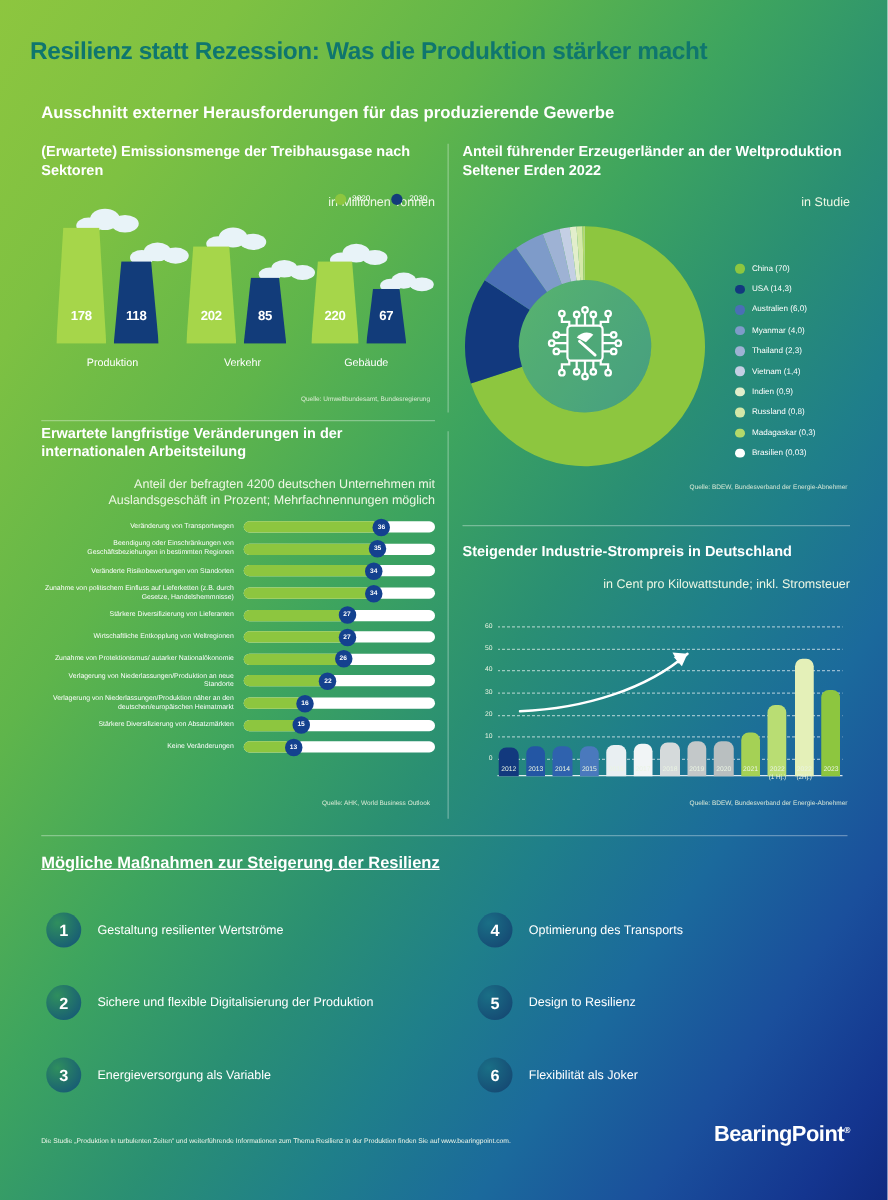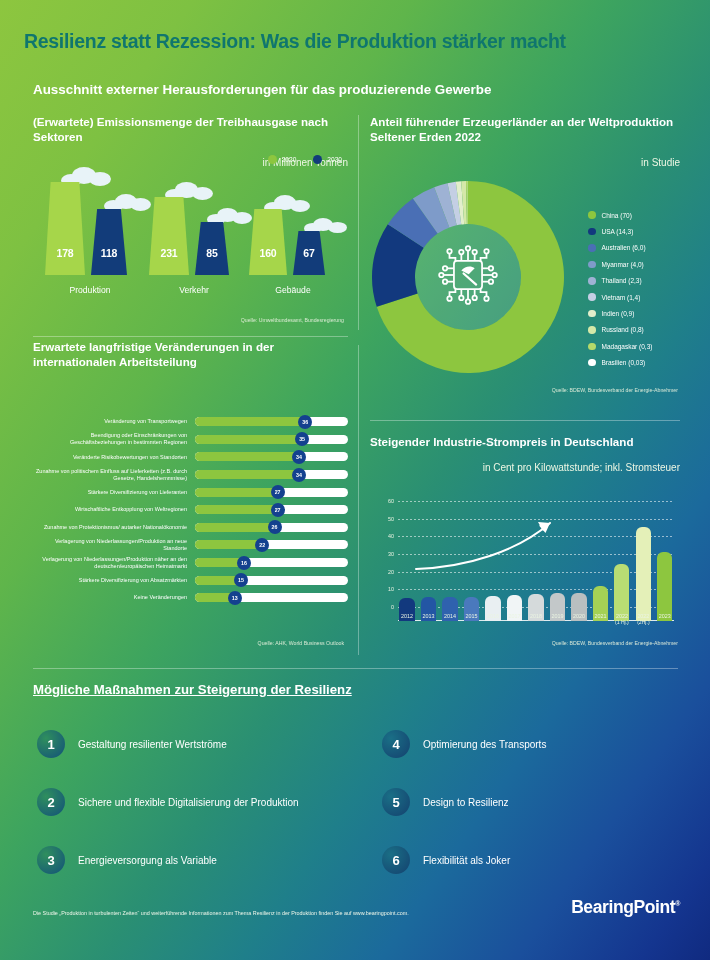--- a/index.html
+++ b/index.html
@@ -194,21 +194,21 @@
       </div>
 
       <div class="grp" style="left:104px; width:98px; height:98px;">
         <div class="tower-wrap" style="left:4px; width:40px; height:78px;">
           <div class="smoke" style="left:14px; top:-16px; width:54px; height:21px;">
             <span style="left:2px;  top:8px;  width:19px; height:12px;"></span>
             <span style="left:12px; top:1px;  width:23px; height:16px;"></span>
             <span style="left:29px; top:6px;  width:21px; height:13px;"></span>
           </div>
           <div class="tower" style="height:78px; background:#a6d64a;"></div>
-          <div class="tower-val">231</div>
+          <div class="tower-val">202</div>
         </div>
         <div class="tower-wrap" style="left:50px; width:34px; height:53px;">
           <div class="smoke" style="left:11px; top:-15px; width:50px; height:19px;">
             <span style="left:1px;  top:7px;  width:18px; height:11px;"></span>
             <span style="left:11px; top:1px;  width:21px; height:14px;"></span>
             <span style="left:26px; top:5px;  width:20px; height:12px;"></span>
           </div>
           <div class="tower narrow" style="height:53px; background:#123c7a;"></div>
           <div class="tower-val">85</div>
         </div>
@@ -216,21 +216,21 @@
       </div>
 
       <div class="grp" style="left:204px; width:96px; height:98px;">
         <div class="tower-wrap" style="left:4px; width:38px; height:66px;">
           <div class="smoke" style="left:13px; top:-15px; width:52px; height:20px;">
             <span style="left:2px;  top:8px;  width:18px; height:12px;"></span>
             <span style="left:12px; top:1px;  width:22px; height:15px;"></span>
             <span style="left:28px; top:6px;  width:20px; height:12px;"></span>
           </div>
           <div class="tower" style="height:66px; background:#a6d64a;"></div>
-          <div class="tower-val">160</div>
+          <div class="tower-val">220</div>
         </div>
         <div class="tower-wrap" style="left:48px; width:32px; height:44px;">
           <div class="smoke" style="left:10px; top:-14px; width:48px; height:18px;">
             <span style="left:1px;  top:6px;  width:17px; height:11px;"></span>
             <span style="left:10px; top:1px;  width:20px; height:13px;"></span>
             <span style="left:25px; top:5px;  width:19px; height:11px;"></span>
           </div>
           <div class="tower narrow" style="height:44px; background:#123c7a;"></div>
           <div class="tower-val">67</div>
         </div>
@@ -348,20 +348,21 @@
           <span class="dl-dot" style="background:#ffffff"></span>
       <span class="dl-label">Brasilien (0,03)</span>
         </div>
       </div>
 
     <div class="source" style="position:absolute; right:2px; top:272px;">Quelle: BDEW, Bundesverband der Energie-Abnehmer</div>
   </section>
 
   <section id="panel-bars">
     <div class="chart-h1">Erwartete langfristige Veränderungen in der internationalen Arbeitsteilung</div>
+    <div class="chart-h2">Anteil der befragten 4200 deutschen Unternehmen mit Auslandsgeschäft in Prozent; Mehrfachnennungen möglich</div>
     <div class="hbars" id="hbars">
         <div class="hbar-row">
           <div class="hbar-label">Veränderung von Transportwegen</div>
       <div class="hbar-track">
         <div class="hbar-fill" style="width:72%"></div>
         <div class="hbar-badge" style="left:72%">36</div>
       </div>
         </div>
         <div class="hbar-row">
           <div class="hbar-label">Beendigung oder Einschränkungen von Geschäftsbeziehungen in bestimmten Regionen</div>

